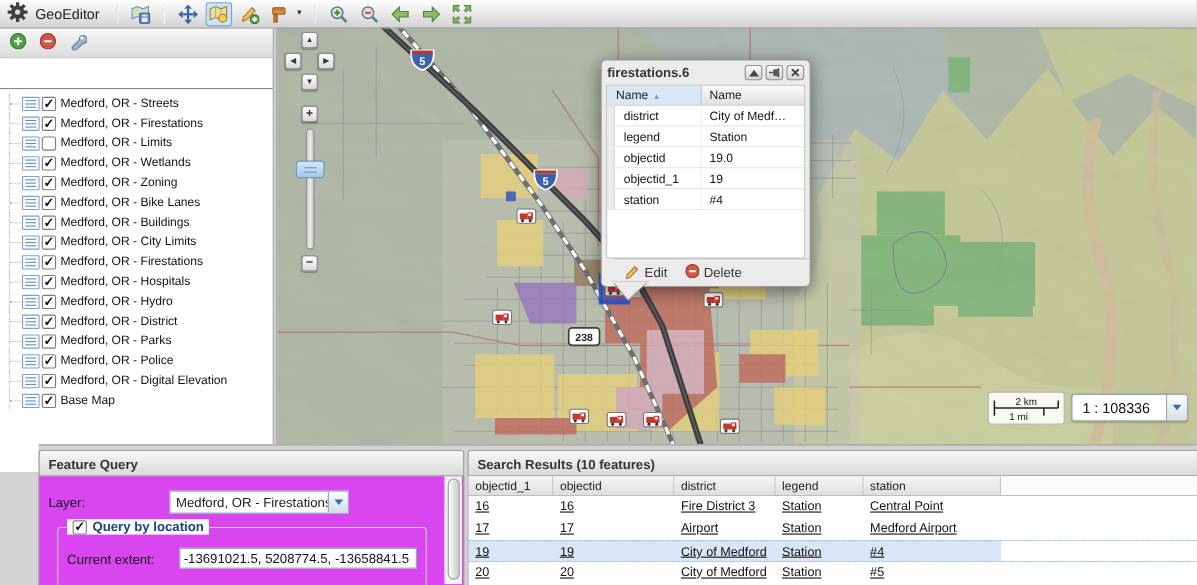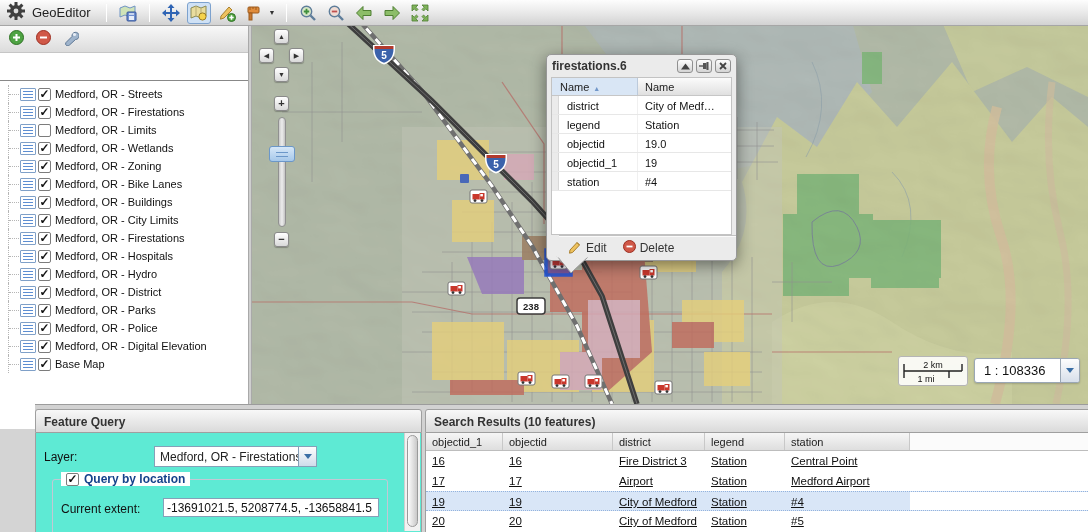--- a/index.html
+++ b/index.html
@@ -91,21 +91,21 @@
     display:flex; align-items:center; gap:16px; padding-left:9px;margin-left:12px; }
   .pw-act { display:flex; align-items:center; gap:4px; font-size:12px; color:#333; cursor:pointer; }
   .pw-tail { position:absolute; left:8px; bottom:-17px; }
 
   
   .bottom { position:absolute; left:0; top:404px; width:1088px; height:132px;
     background:#d2d2d2; border-top:1px solid #9c9c9c;margin-left:35px; }
   .panel-h { height:24px; background:linear-gradient(#f8f8f8,#dadada); border:1px solid #9f9f9f;
     border-radius:3px 3px 0 0; font-weight:bold; font-size:12px; color:#333; padding:5px 0 0 8px; }
   .fq { position:absolute; left:0; top:4px; width:387px; height:124px; }
-  .fq-body { position:absolute; left:0; top:24px; width:387px; height:100px; background:#5eead4;
+  .fq-body { position:absolute; left:0; top:24px; width:387px; height:100px; background:#d946ef;
     border:1px solid #9f9f9f; border-top:none; }
   .fq-label { position:absolute; font-size:12px; color:#111; }
   .combo { position:absolute; left:118px; top:13px; width:163px; height:21px; background:#fff;
     border:1px solid #86a0b8; display:flex; overflow:hidden; }
   .combo .val { flex:1; font-size:12px; padding:3px 0 0 5px; white-space:nowrap; overflow:hidden; }
   .combo .drop { width:18px; background:linear-gradient(#fdfdfd,#cfdceb); border-left:1px solid #86a0b8;
     display:flex; align-items:center; justify-content:center; cursor:pointer; }
   .fset { position:absolute; left:16px; top:46px; width:336px; height:70px;
     border:1px solid #c3c8d4; border-radius:3px; }
   .fset-leg { position:absolute; left:8px; top:-8px; background:#fff; padding:0 5px;

